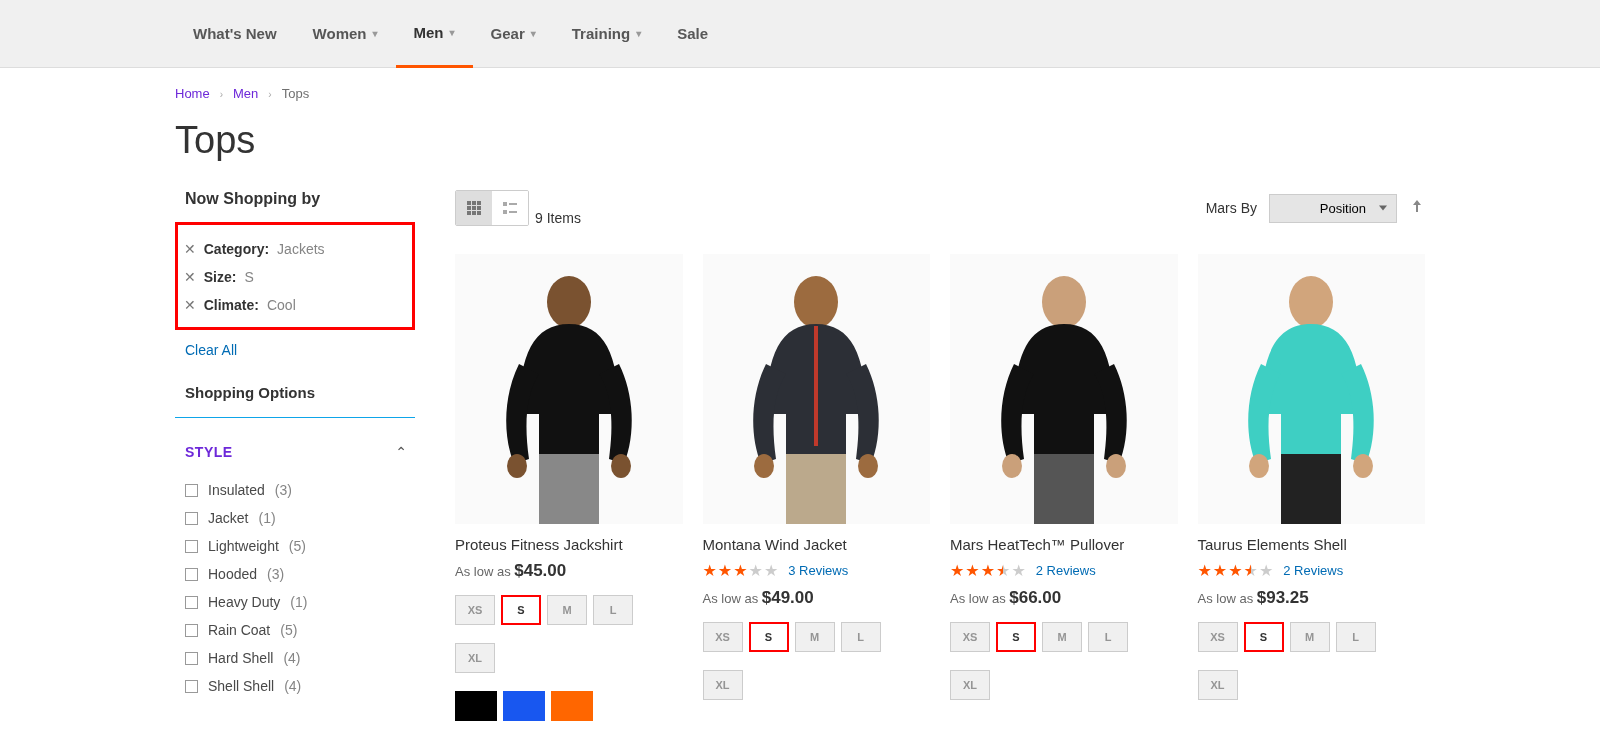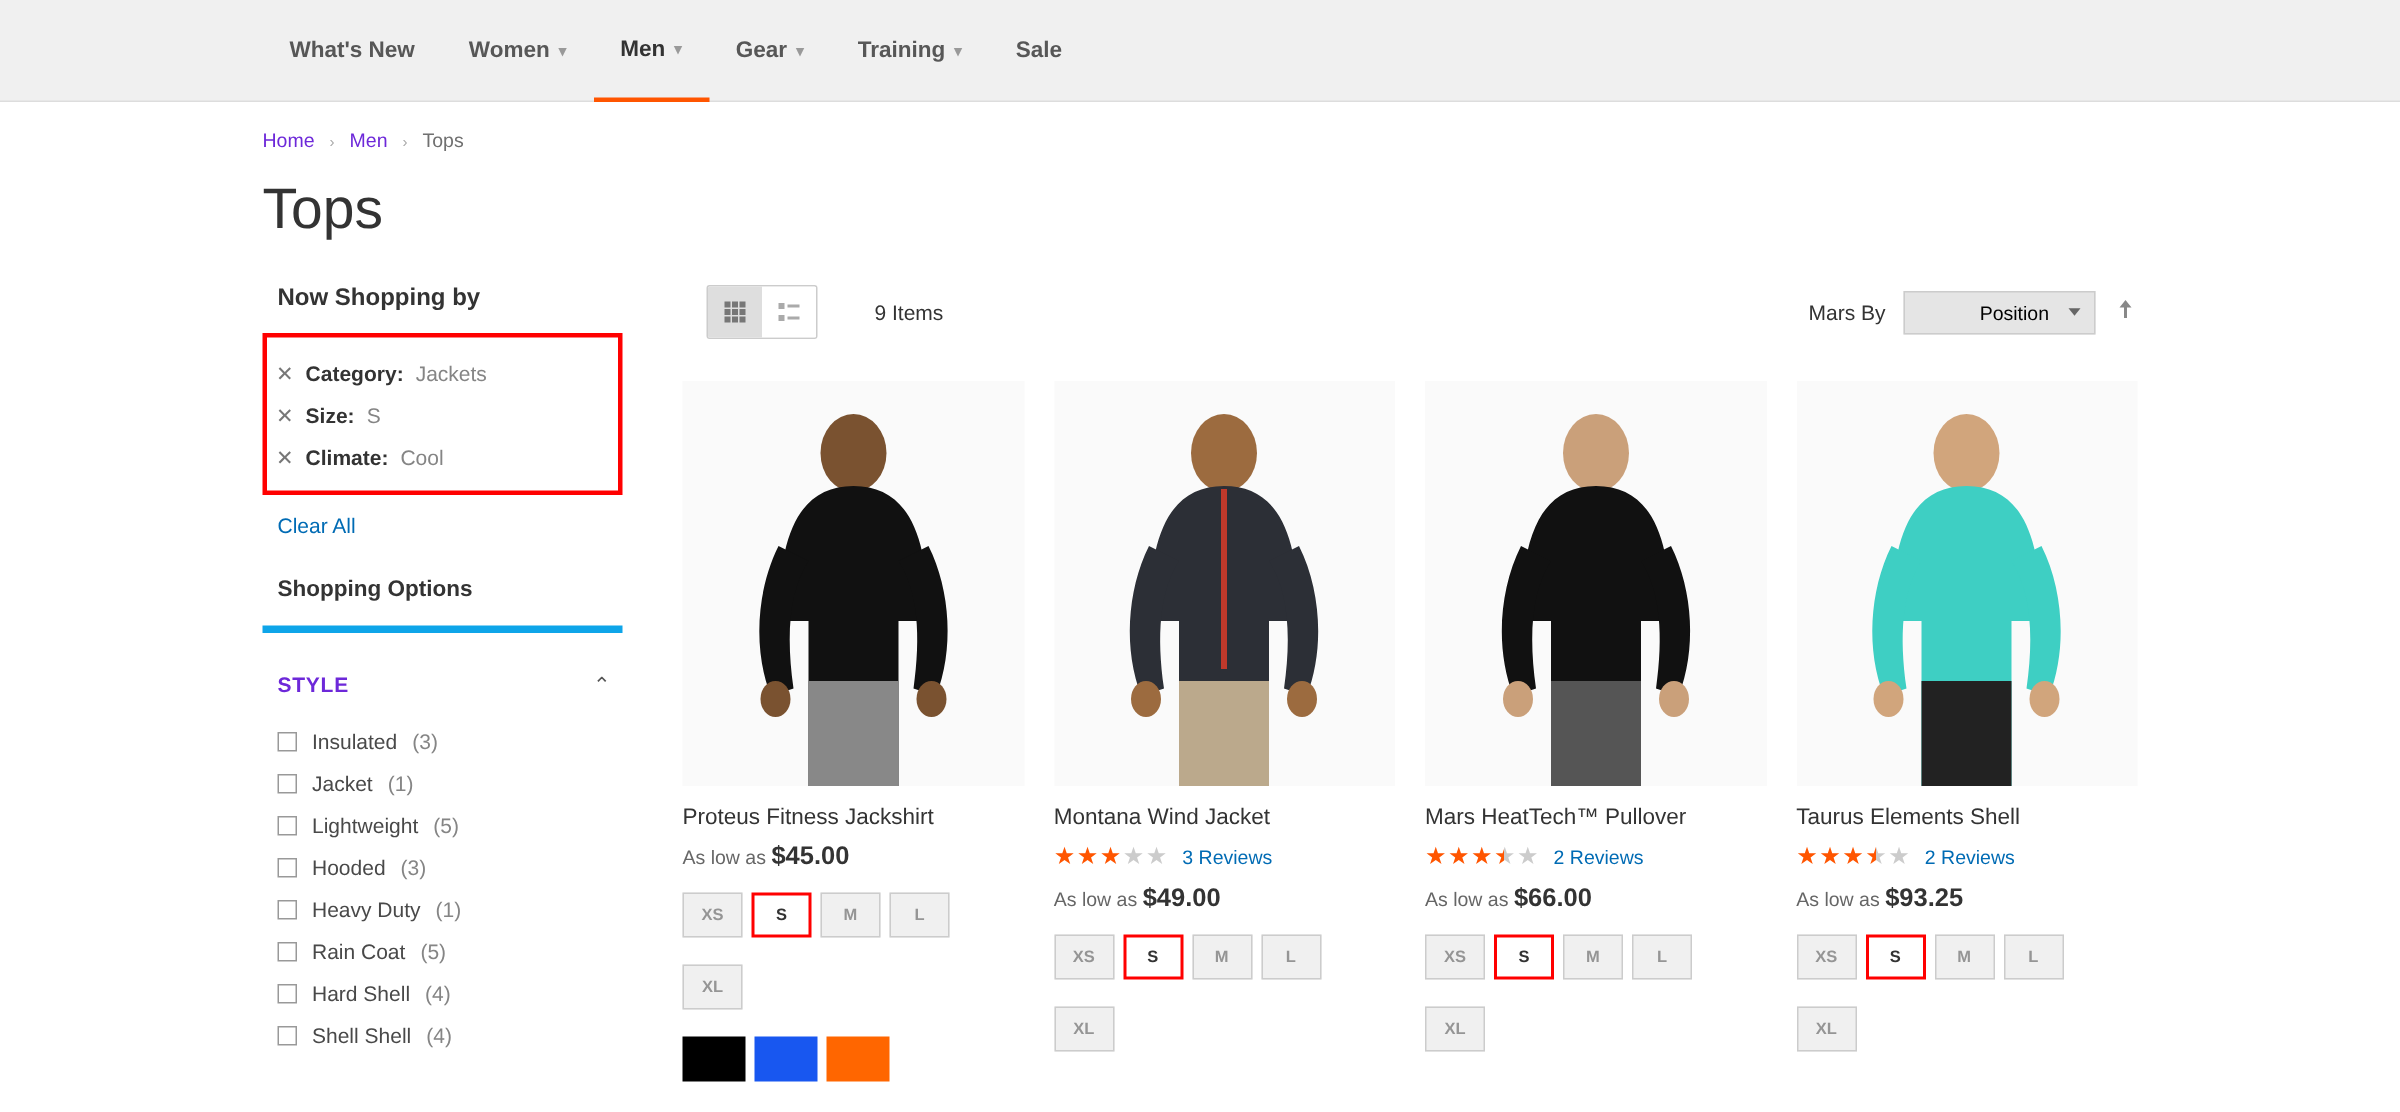--- a/index.html
+++ b/index.html
@@ -18,29 +18,29 @@
 .layout { display: flex; gap: 40px; }
 .sidebar { width: 240px; flex-shrink: 0; }
 .main { flex: 1; }
 .block-subtitle { font-size: 16px; font-weight: 600; color: #333; margin-bottom: 14px; padding-left: 10px;}
 .highlight-box { border: 3px solid #ff0000; padding: 10px 6px 8px; }
 .filter-item { display: flex; align-items: center; gap: 8px; font-size: 14px; color: #333; padding: 6px 0; }
 .filter-item .x-icon { font-size: 14px; color: #777; cursor: pointer; line-height:1; }
 .filter-item .f-label { font-weight: 700; }
 .filter-item .f-value { color: #858585; }
 .clear-all { color: #006bb4; font-size: 14px; padding: 12px 0 0 10px; display: inline-block; cursor: pointer; }
-.shopping-options-title { font-size: 15px; font-weight: 600; margin: 26px 0 14px; padding: 0 0 16px 10px; border-bottom: 5px solid #0ea5e9; }
+.shopping-options-title { font-size: 15px; font-weight: 600; margin: 26px 0 14px; padding: 0 0 16px 10px; border-bottom: 1px solid #0ea5e9; }
 .filter-group-header { display: flex; justify-content: space-between; align-items: center; padding: 12px 8px 12px 10px; cursor: pointer; }
 .filter-group-header .label { text-transform: uppercase; font-size: 14px; font-weight: 600; color: #6d28d9; letter-spacing: 0.5px; }
 .filter-options { list-style: none; padding: 4px 0 0 10px; }
 .filter-option { display: flex; align-items: center; gap: 10px; padding: 6px 0; font-size: 14px; color: #494949; cursor: pointer; }
 .filter-option .cb { width: 13px; height: 13px; border: 1px solid #999; }
 .filter-option .count { color: #858585; }
 .toolbar { display: flex; align-items: center; justify-content: space-between; margin-bottom: 28px; }
-.toolbar-left { display: flex; align-items: center; gap: 38px; margin-left: 16px; }
+.toolbar-left { display: flex; align-items: flex-end; gap: 6px; }
 .view-modes { display: flex; border: 1px solid #ccc; border-radius: 2px; overflow: hidden; }
 .view-mode { width: 36px; height: 34px; display: flex; align-items: center; justify-content: center; background: #fff; color: #999; cursor: pointer; }
 .view-mode.active { background: #dedede; color: #666; }
 .item-count { font-size: 14px; color: #333; }
 .toolbar-right { display: flex; align-items: center; gap: 12px; }
 .sort-label { font-size: 14px; color: #333; }
 .sort-select { border: 1px solid #ccc; padding: 6px 30px 6px 10px; font-size: 13px; background: #e5e5e5; appearance: none; position: relative; min-width: 128px; text-align: right; }
 .select-wrap { position: relative; display: inline-block; }
 .select-wrap::after { content: ""; position: absolute; right: 10px; top: 50%; width: 0; height: 0; border-left: 4px solid transparent; border-right: 4px solid transparent; border-top: 5px solid #666; transform: translateY(-50%); pointer-events:none;}
 .sort-dir { color: #999; cursor: pointer; font-size: 18px; }

